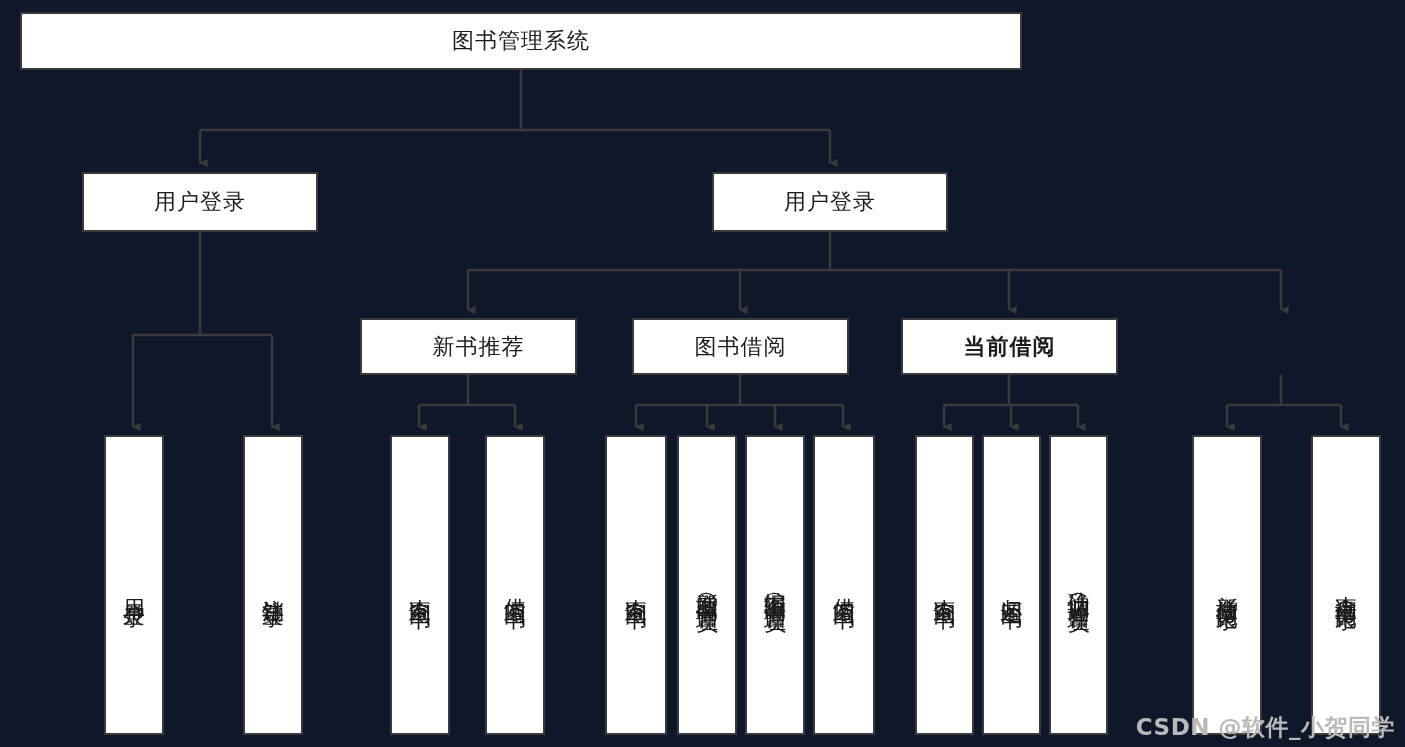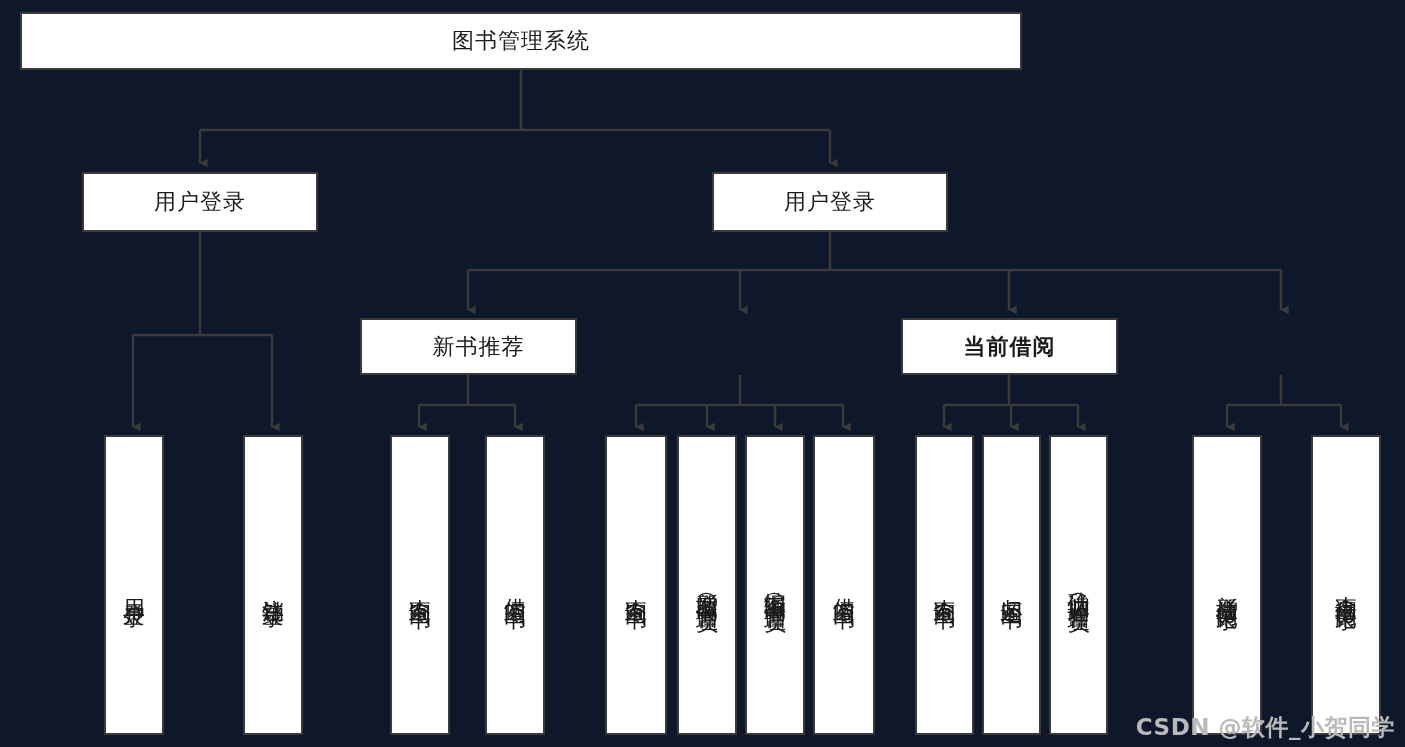--- a/index.html
+++ b/index.html
@@ -130,20 +130,23 @@
   <div class="node-box node-h" style="left:82px; top:172px; width:236px; height:60px;">
     <span>用户登录</span>
   </div>
   <div class="node-box node-h" style="left:712px; top:172px; width:236px; height:60px;">
     <span>用户登录</span>
   </div>
 
   <div class="node-box node-h" style="left:360px; top:318px; width:217px; height:57px;padding-left:20px;">
     <span>新书推荐</span>
   </div>
+  <div class="node-box node-h" style="left:632px; top:318px; width:217px; height:57px;">
+    <span>图书借阅</span>
+  </div>
   <div class="node-box node-h" style="left:901px; top:318px; width:217px; height:57px;font-weight:bold;">
     <span>当前借阅</span>
   </div>
 
   <div class="node-box node-v" style="left:104px; top:435px; width:60px; height:300px;">
     <span>用户登录</span>
   </div>
   <div class="node-box node-v" style="left:243px; top:435px; width:60px; height:300px;">
     <span>注销登录</span>
   </div>

